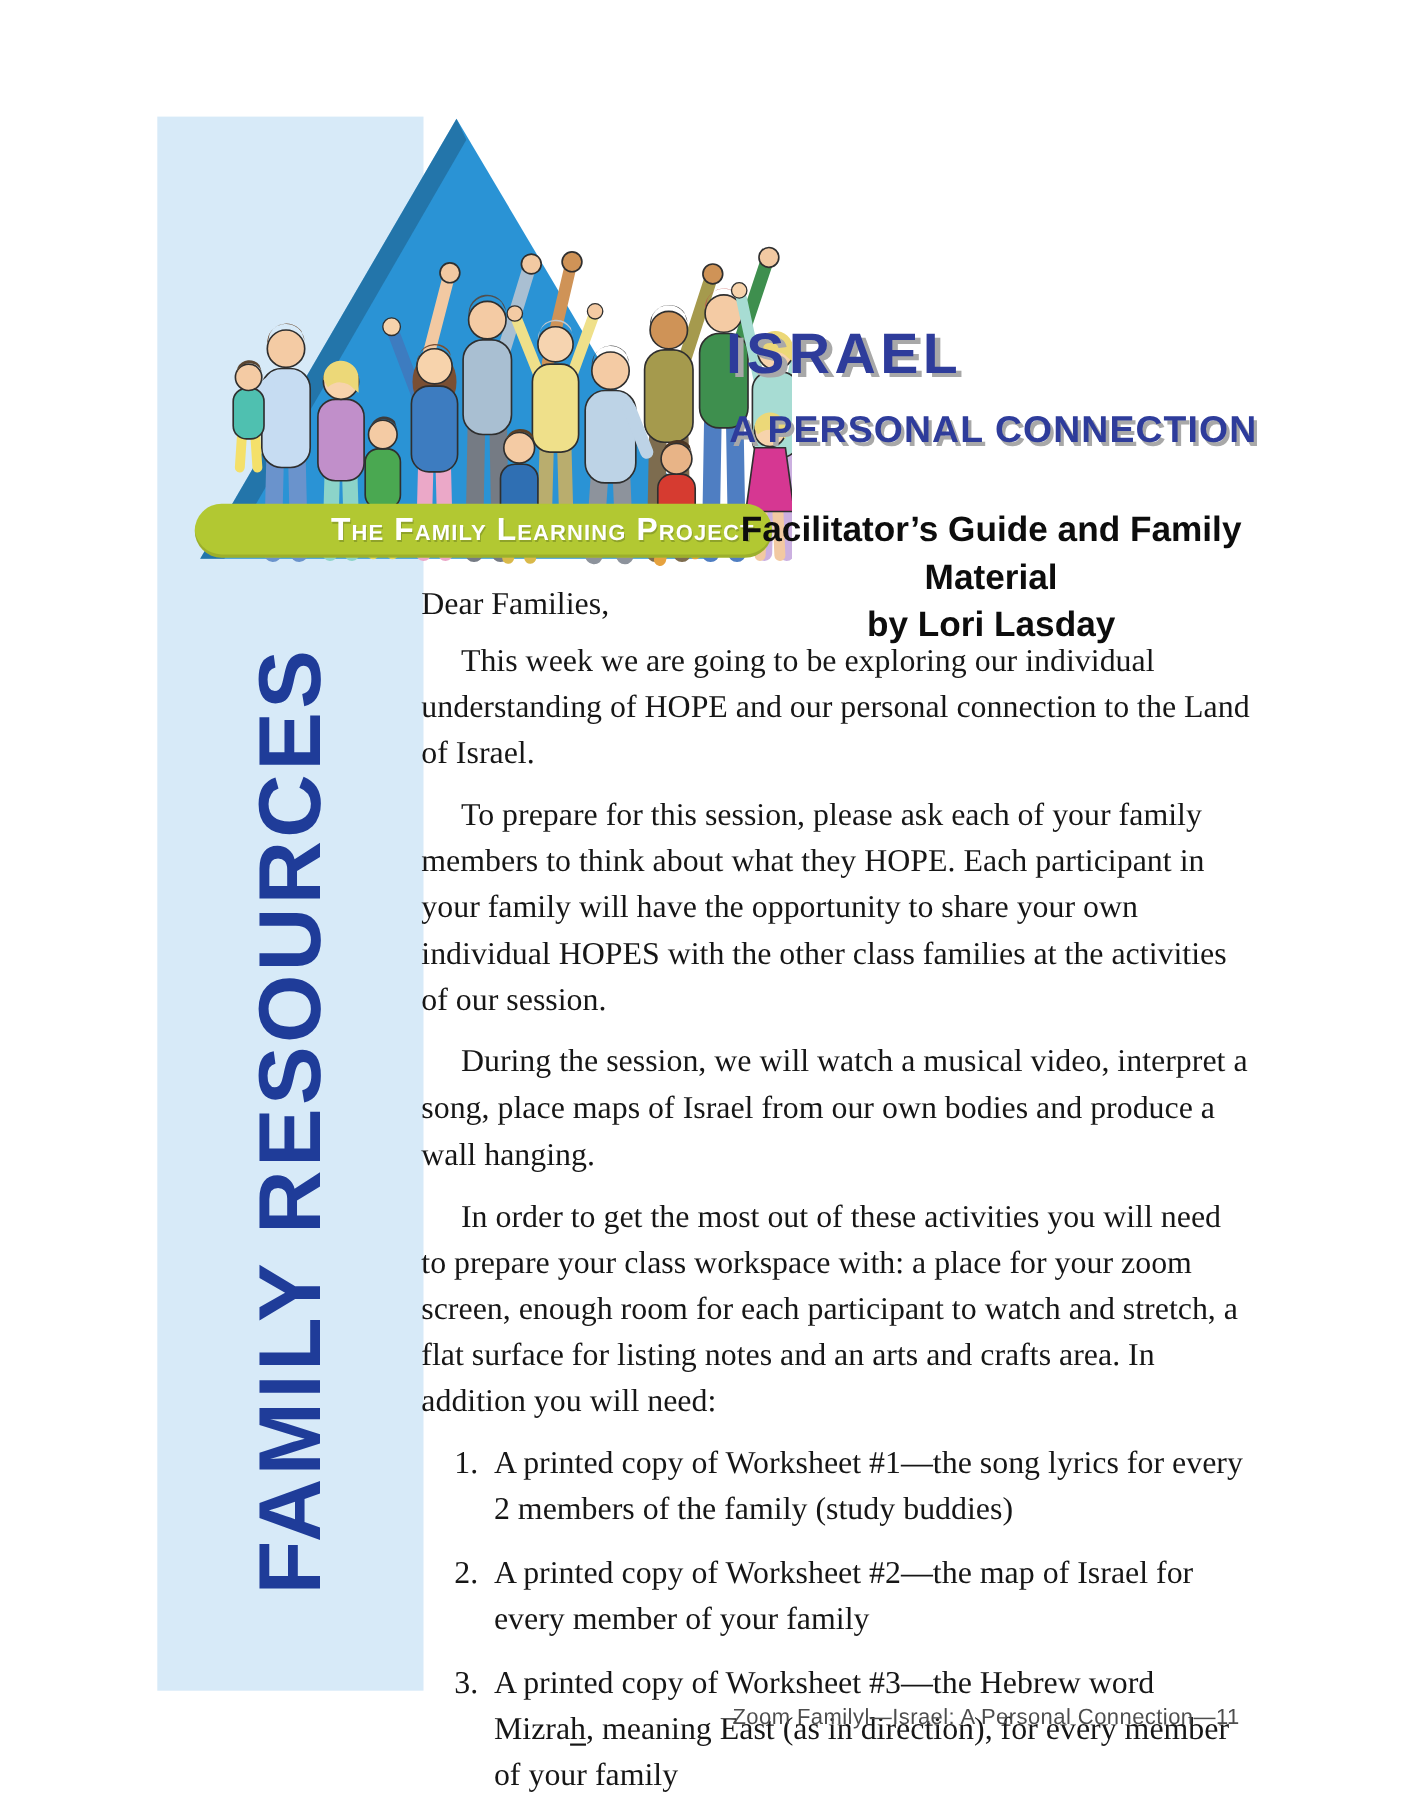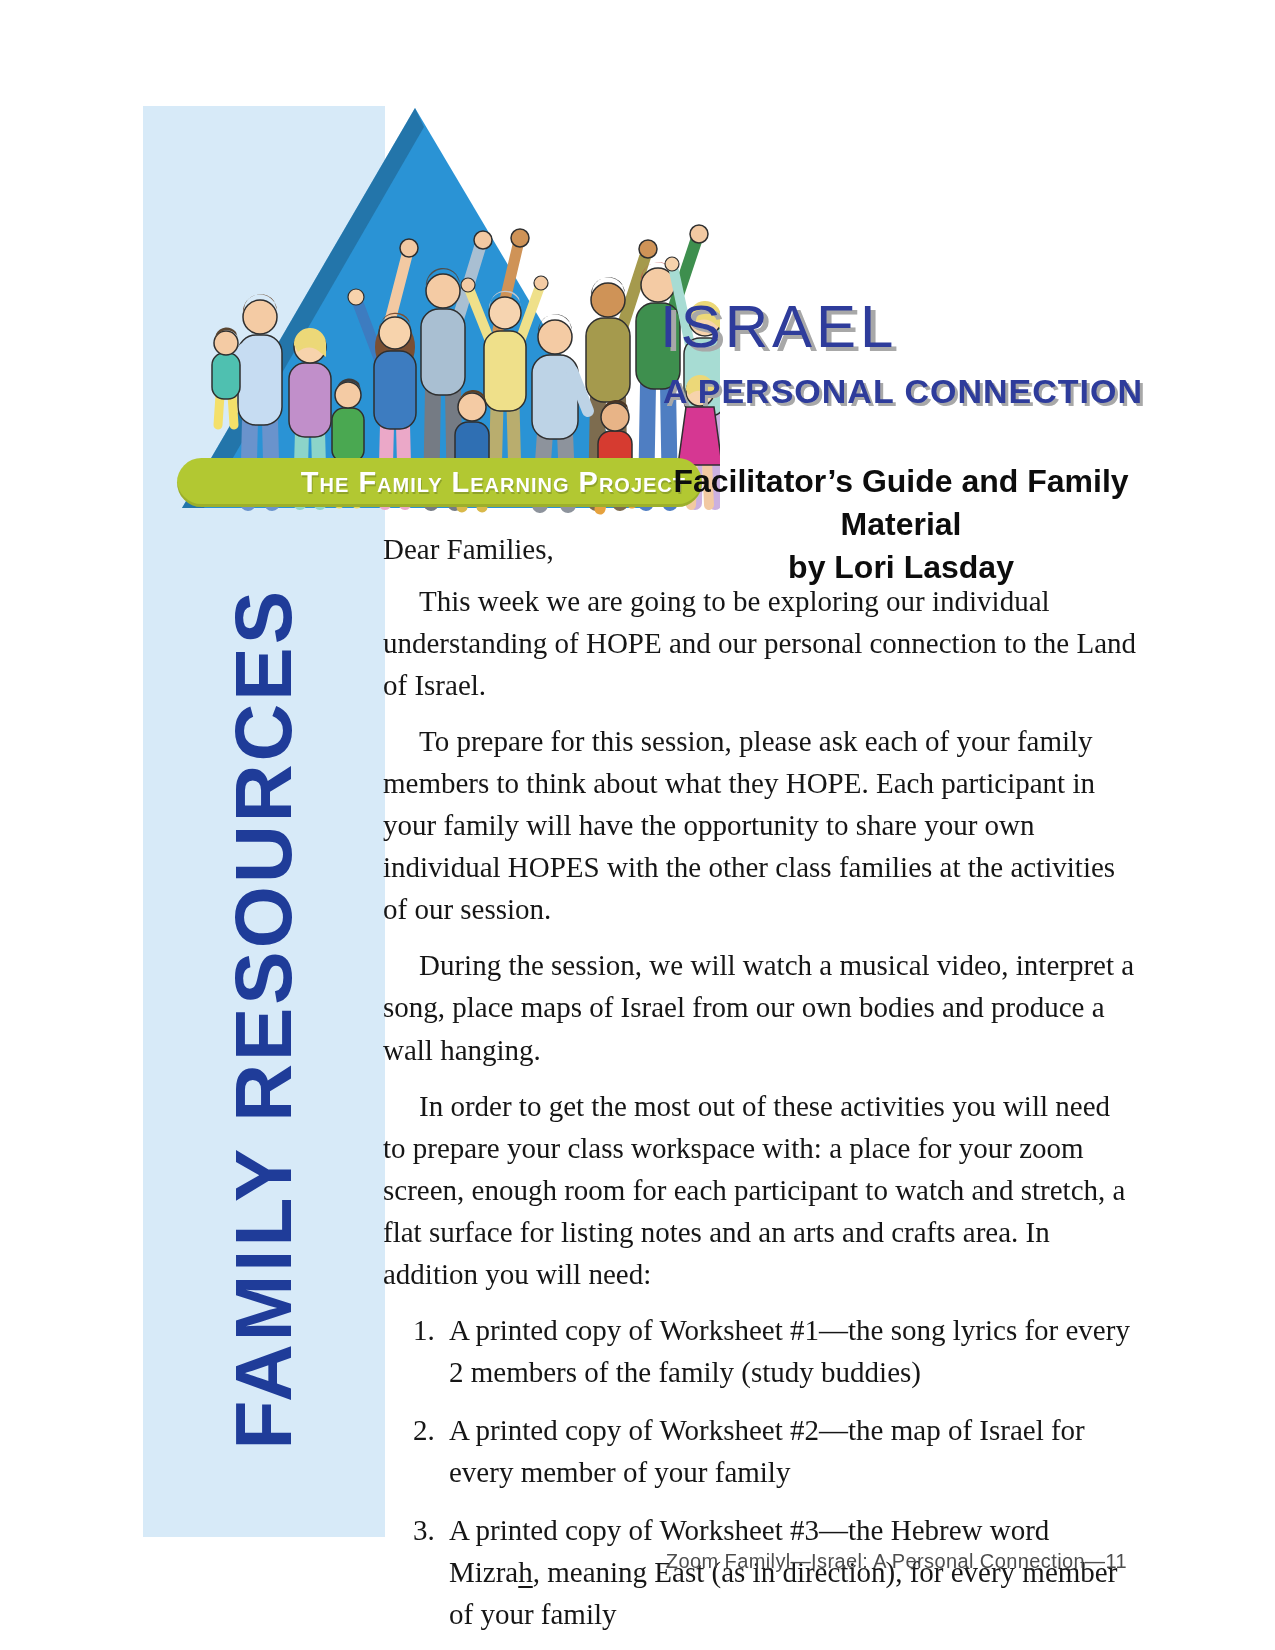--- a/index.html
+++ b/index.html
@@ -31,21 +31,21 @@
     padding-right:16px;box-sizing:border-box;
   }
   .banner-pill span{
     font-family:"Liberation Sans",sans-serif;font-weight:800;font-size:29px;
     font-variant:small-caps;letter-spacing:1px;color:#ffffff;
     text-shadow:1px 2px 0 #8fa32a;white-space:nowrap;
   }
   
   .title{
     position:absolute;left:660px;top:292px;
-    font-family:"Liberation Sans",sans-serif;font-weight:400;font-size:60px;
+    font-family:"Liberation Sans",sans-serif;font-weight:700;font-size:52px;
     letter-spacing:4px;color:#2e3c9b;text-shadow:5px 4px 0 #a8a8a8;
   }
   .subtitle{
     position:absolute;left:663px;top:372px;
     font-family:"Liberation Sans",sans-serif;font-weight:800;font-size:34px;
     letter-spacing:1px;color:#2e3c9b;text-shadow:3px 3px 0 #a8a8a8;white-space:nowrap;
   }
   .credit{
     position:absolute;left:660px;top:460px;width:482px;text-align:center;
     font-family:"Liberation Sans",sans-serif;font-weight:700;font-size:32px;

